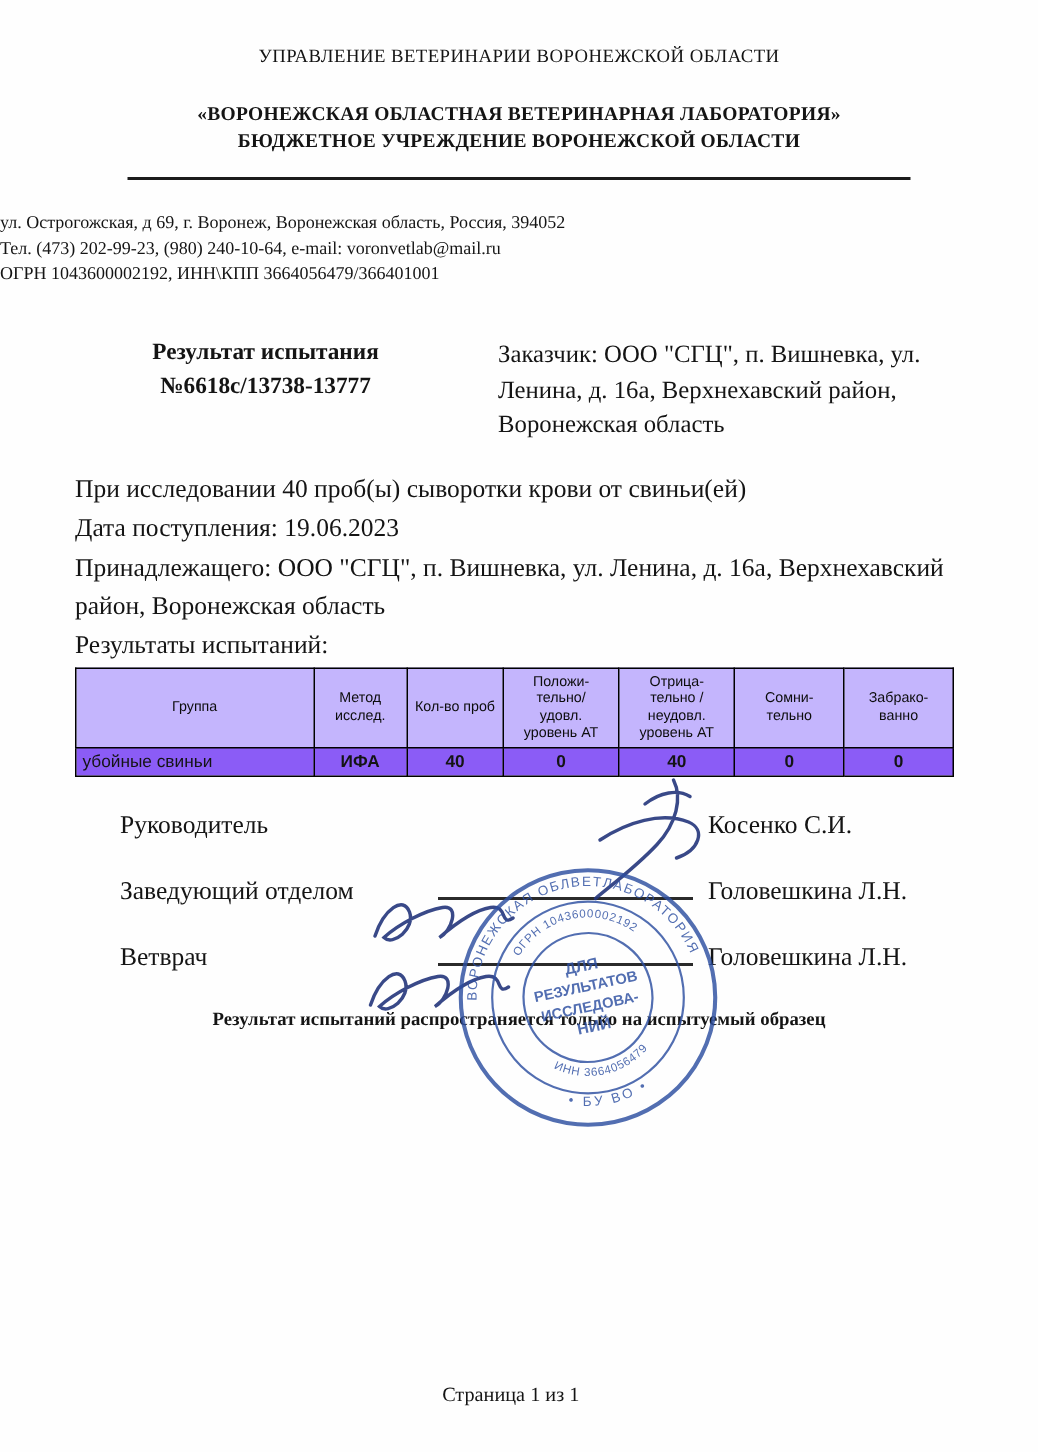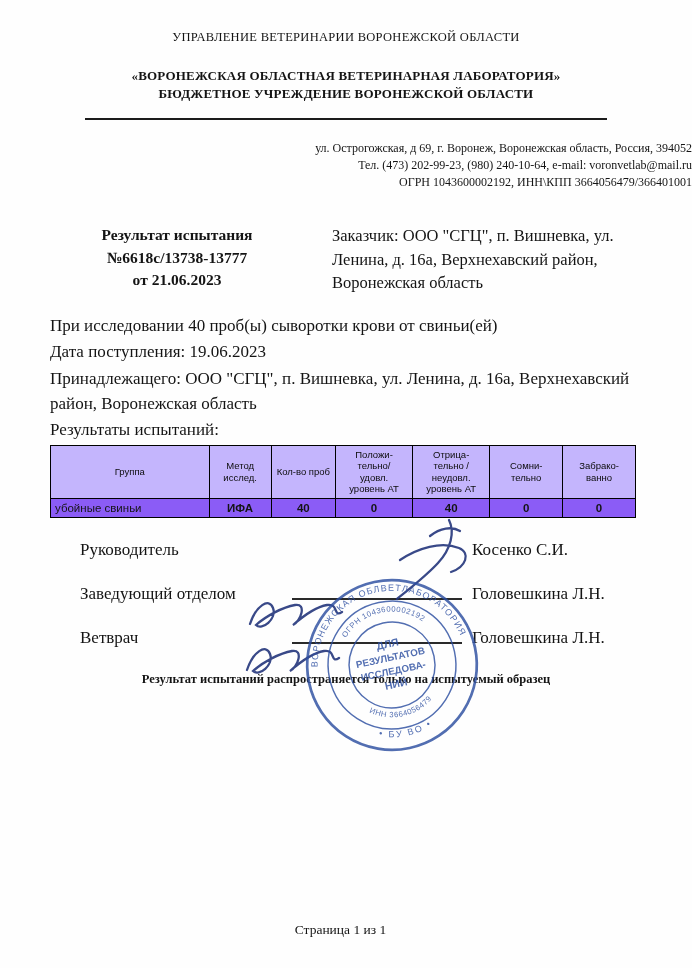--- a/index.html
+++ b/index.html
@@ -26,21 +26,21 @@
     font-size:13px;
     line-height:1.35;
     letter-spacing:.2px;
   }
   .rule{
     width:522px;
     margin:16px auto 6px auto;
     border-top:2.5px solid #1c1c1c;
   }
   .contact{
-    text-align:right;
+    text-align:left;
     font-size:12px;
     line-height:1.4;
     margin-top:20px;
   }
   
   .result-row{
     display:flex;
     justify-content:space-between;
     padding:34px 60px 0 52px;
   }
@@ -150,21 +150,20 @@
   <div class="contact">
     <div>ул. Острогожская, д 69, г. Воронеж, Воронежская область, Россия, 394052</div>
     <div>Тел. (473) 202-99-23, (980) 240-10-64, e-mail: voronvetlab@mail.ru</div>
     <div>ОГРН 1043600002192, ИНН\КПП 3664056479/366401001</div>
   </div>
 
   <div class="result-row">
     <div class="result-title">
       <div>Результат испытания</div>
       <div>№6618с/13738-13777</div>
-      <div>от 21.06.2023</div>
     </div>
     <div class="customer">Заказчик: ООО "СГЦ", п. Вишневка, ул. Ленина, д. 16а, Верхнехавский район, Воронежская область</div>
   </div>
 
   <div class="body-text">
     <p>При исследовании 40 проб(ы) сыворотки крови от свиньи(ей)</p>
     <p>Дата поступления: 19.06.2023</p>
     <p>Принадлежащего: ООО "СГЦ", п. Вишневка, ул. Ленина, д. 16а, Верхнехавский район, Воронежская область</p>
     <p>Результаты испытаний:</p>
   </div>

